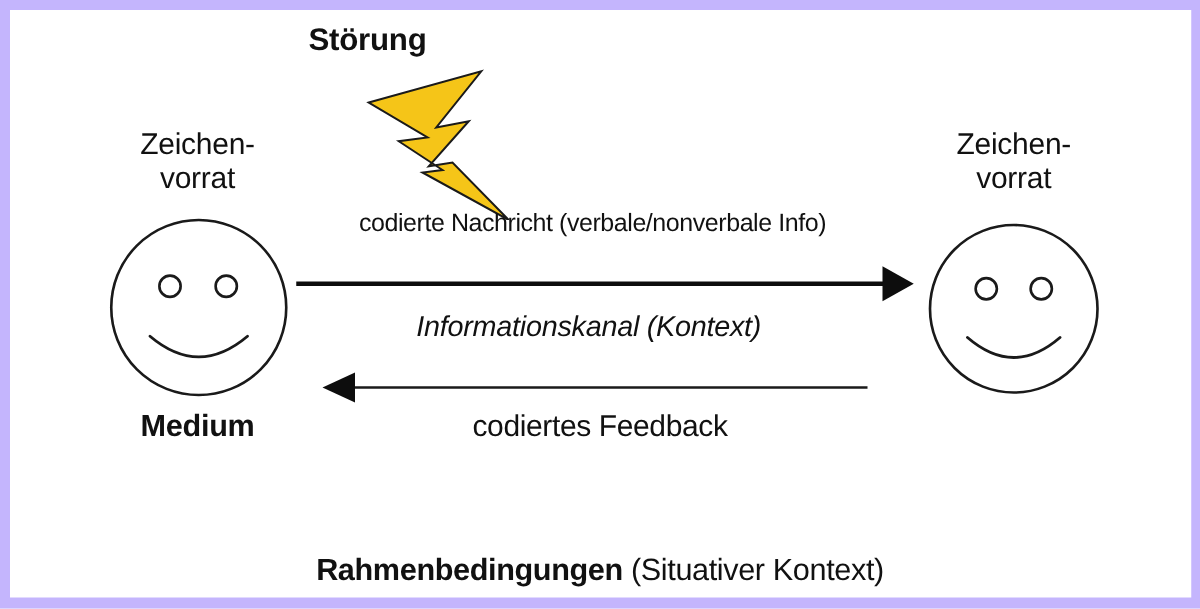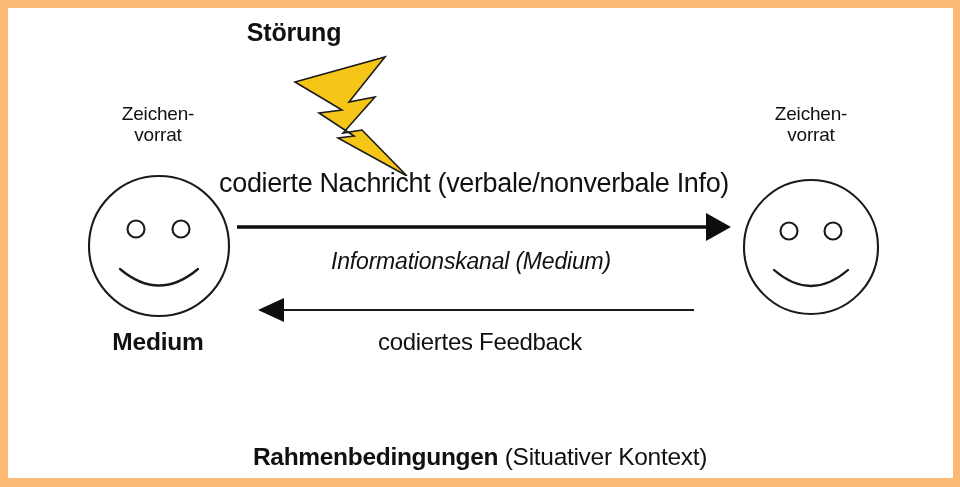--- a/index.html
+++ b/index.html
@@ -5,21 +5,21 @@
 <style>
   html, body {
     margin: 0;
     padding: 0;
     background: #ffffff;
   }
   #stage {
     position: relative;
     width: 960px;
     height: 487px;
-    background: #fdba74;
+    background: #c4b5fd;
     overflow: hidden;
     font-family: "Liberation Sans", "DejaVu Sans", sans-serif;
   }
   #canvas {
     position: absolute;
     left: 8px;
     top: 8px;
     width: 945px;
     height: 470px;
     background: #ffffff;
@@ -34,21 +34,21 @@
   }
   .center-x { transform: translateX(-50%); text-align: center; }
 
   .label-disturbance {
     left: 286px; top: 10px;
     font-size: 25px; font-weight: bold;
     letter-spacing: -0.2px;
   }
   .label-message {
     left: 466px; top: 160px;
-    font-size: 27px; font-weight: normal;
+    font-size: 20px; font-weight: normal;
     letter-spacing: -0.35px;
   }
   .label-channel {
     left: 463px; top: 241px;
     font-size: 23px; font-style: italic; font-weight: normal;
     letter-spacing: -0.2px;
   }
   .label-feedback {
     left: 472px; top: 321px;
     font-size: 24px; font-weight: normal;
@@ -56,21 +56,21 @@
   }
   .label-context {
     left: 472px; top: 435px;
     font-size: 24.5px;
     letter-spacing: -0.3px;
   }
   .label-context b { font-weight: bold; }
   .label-context span { font-weight: normal; }
 
   .repertoire {
-    font-size: 19px; font-weight: normal;
+    font-size: 24px; font-weight: normal;
     letter-spacing: -0.2px;
   }
   .repertoire-left  { left: 150px; top: 95px; }
   .repertoire-right { left: 803px; top: 95px; }
 
   .role {
     font-size: 24.5px; font-weight: bold;
     letter-spacing: -0.2px;
   }
   .role-left  { left: 150px; top: 320px; }
@@ -131,21 +131,21 @@
 
     <div class="abs txt center-x label-message">codierte Nachricht (verbale/nonverbale Info)</div>
 
     <div class="abs arrow-forward">
       <svg width="500" height="40" viewBox="0 0 500 40" aria-hidden="true">
         <line x1="1" y1="20" x2="472" y2="20" stroke="#0d0d0d" stroke-width="3.6"></line>
         <polygon points="470,6 470,34 495,20" fill="#0d0d0d"></polygon>
       </svg>
     </div>
 
-    <div class="abs txt center-x label-channel">Informationskanal (Medium)</div>
+    <div class="abs txt center-x label-channel">Informationskanal (Kontext)</div>
 
     <div class="abs arrow-feedback">
       <svg width="440" height="32" viewBox="0 0 440 32" aria-hidden="true">
         <line x1="26" y1="16" x2="438" y2="16" stroke="#1a1a1a" stroke-width="2.1"></line>
         <polygon points="28,4 28,28 2,16" fill="#0d0d0d"></polygon>
       </svg>
     </div>
 
     <div class="abs txt center-x label-context">
       <b>Rahmenbedingungen</b><span> (Situativer Kontext)</span>

